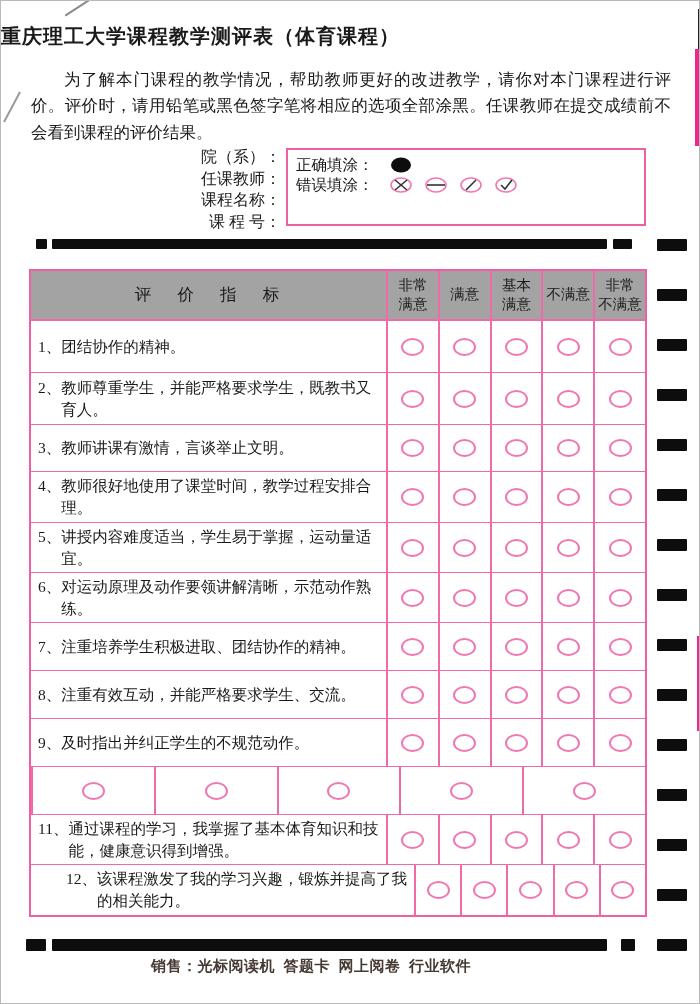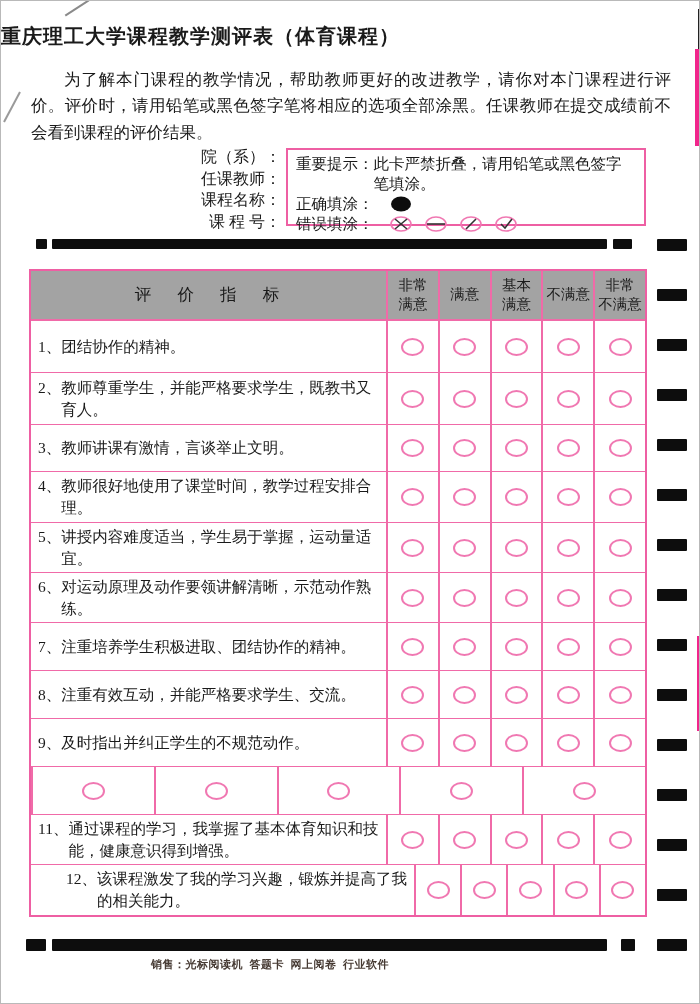--- a/index.html
+++ b/index.html
@@ -50,21 +50,21 @@
   .opt-head{font-size:14.5px;line-height:1.32;text-align:center;}
   .q-wrap{display:flex;width:100%;font-size:15.5px;line-height:1.42;}
   .q-num{flex:0 0 auto;white-space:pre;}
   .q-text{flex:1 1 auto;}
   .bubble{
     width:23px;height:18px;border:2px solid #f078b2;border-radius:50%;
     background:#fff;box-sizing:border-box;
   }
   
   .footer-sales{
-    position:absolute;top:956px;left:150px;font-size:11px;font-weight:bold;
+    position:absolute;top:956px;left:150px;font-size:15px;font-weight:bold;
     color:#463a33;letter-spacing:0.5px;white-space:pre;
   }
   
   .artifact{position:absolute;}
 </style>
 </head>
 <body>
 
 <div id="card">
 
@@ -93,24 +93,20 @@
       <span class="field-label">课程名称：</span>
       <span class="field-line"></span>
     </div>
     <div class="field-row">
       <span class="field-label">课 程 号：</span>
       <span class="field-line"></span>
     </div>
   </div>
 
   <div class="notice">
-    <div class="notice-top">
-      <span class="notice-label">重要提示：</span>
-      <span class="notice-text">此卡严禁折叠，请用铅笔或黑色签字笔填涂。</span>
-    </div>
     <div class="fill-row">
       <span class="lbl">正确填涂：</span>
       <span class="fill-icons">
         <svg class="bubble-demo" width="26" height="18">
           <ellipse cx="13" cy="9" rx="10" ry="7.5" fill="#0d0d0d"></ellipse>
         </svg>
       </span>
     </div>
     <div class="fill-row">
       <span class="lbl">错误填涂：</span>

